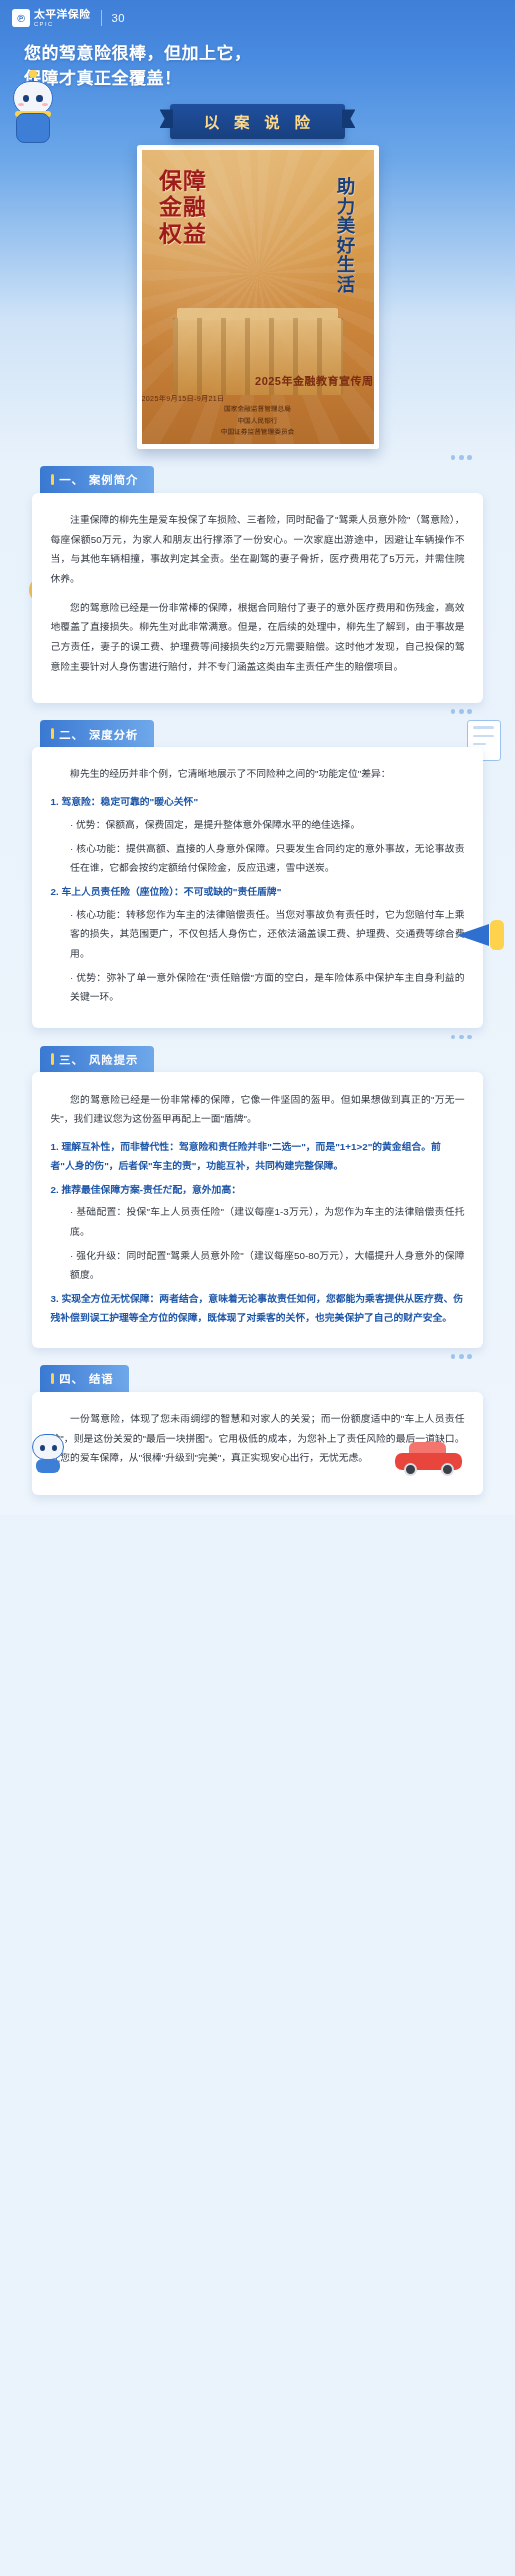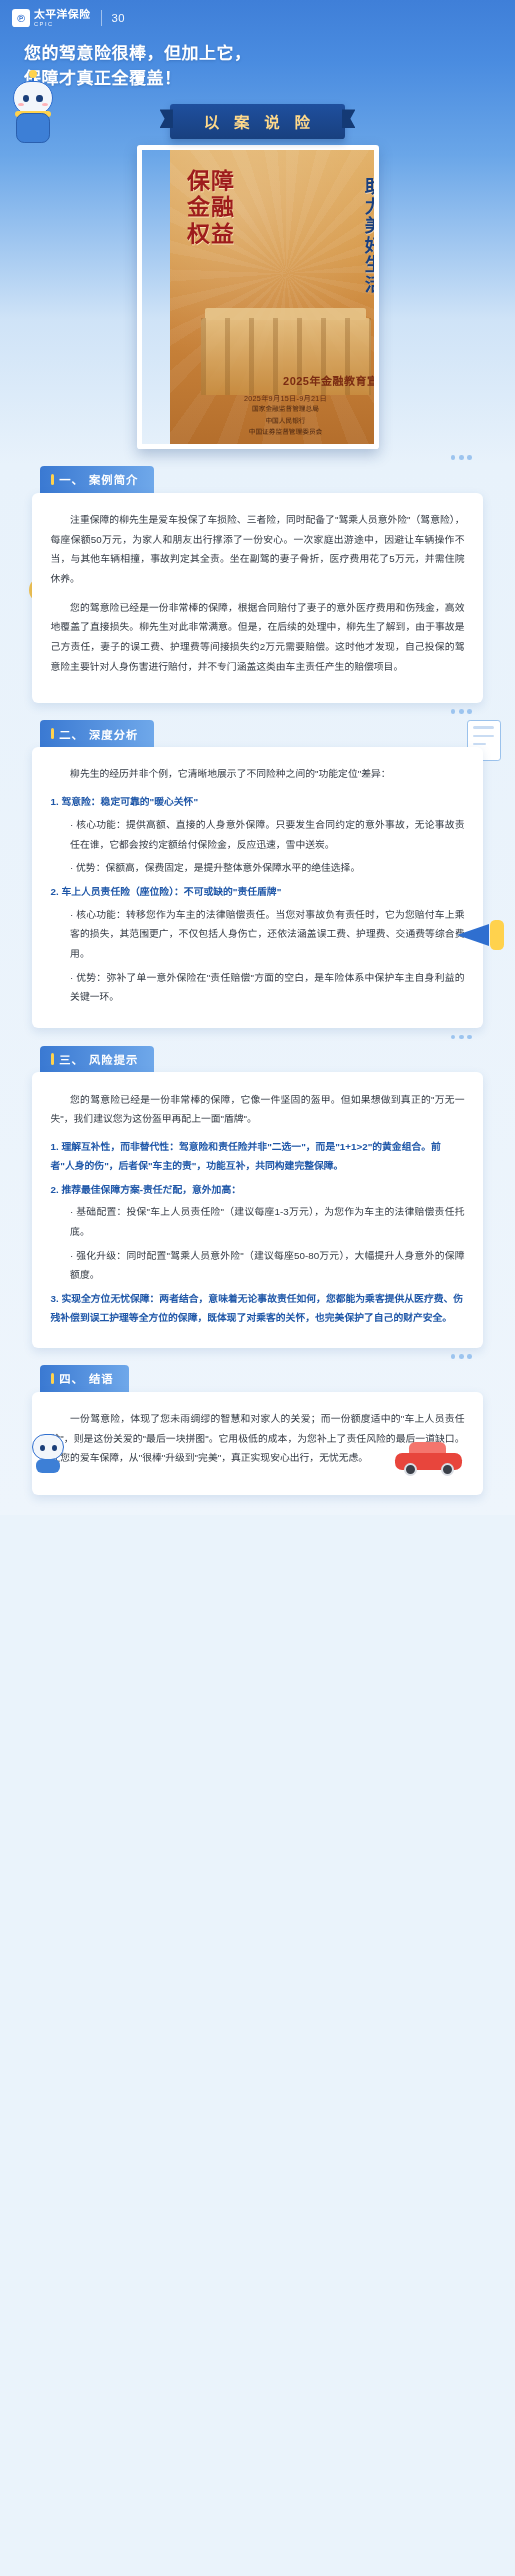--- a/index.html
+++ b/index.html
@@ -146,21 +146,20 @@
     overflow: hidden;
   }
   .poster {
     position: relative;
     width: 232px;
     height: 294px;
     background:
       radial-gradient(circle at 30% 20%, rgba(255,255,255,.20), transparent 55%),
       linear-gradient(180deg, #e2b168 0%, #d79a4b 34%, #c9833a 62%, #b46e2c 100%);
     overflow: hidden;
-    margin-left: 28px;
   }
   .poster .rays {
     position: absolute; inset: 0;
     background:
       repeating-conic-gradient(from 0deg at 50% 42%,
         rgba(255,255,255,.10) 0deg 6deg, rgba(255,255,255,0) 6deg 14deg);
     opacity: .55;
   }
   .poster .gate {
     position: absolute;
@@ -210,21 +209,20 @@
     left: 0; right: 0; bottom: 56px;
     text-align: right;
     color: #7a2b12;
     font-size: 11px;
     font-weight: bold;
     letter-spacing: 0.5px;
   }
   .poster .poster-date {
     position: absolute;
     left: 0; right: 0; bottom: 41px;
-    text-align: center;
     color: #5f2d14;
     font-size: 7.2px;
     letter-spacing: 0.3px;
   }
   .poster .poster-orgs {
     position: absolute;
     left: 0; right: 0; bottom: 6.2px;
     text-align: center;
     color: #4a2510;
     font-size: 6.7px;
@@ -473,22 +471,22 @@
     </div>
     <div class="sec-dots">
         <i></i>
         <i></i>
         <i></i>
       </div>
     <div class="card sec-body-wrap">
       <p class="body">柳先生的经历并非个例，它清晰地展示了不同险种之间的"功能定位"差异：</p>
 
       <div class="sub-h">1. 驾意险：稳定可靠的"暖心关怀"</div>
+      <p class="bullet">· 优势：保额高，保费固定，是提升整体意外保障水平的绝佳选择。</p>
       <p class="bullet">· 核心功能：提供高额、直接的人身意外保障。只要发生合同约定的意外事故，无论事故责任在谁，它都会按约定额给付保险金，反应迅速，雪中送炭。</p>
-      <p class="bullet">· 优势：保额高，保费固定，是提升整体意外保障水平的绝佳选择。</p>
 
       <div class="sub-h">2. 车上人员责任险（座位险）：不可或缺的"责任盾牌"</div>
       <p class="bullet">· 核心功能：转移您作为车主的法律赔偿责任。当您对事故负有责任时，它为您赔付车上乘客的损失，其范围更广，不仅包括人身伤亡，还依法涵盖误工费、护理费、交通费等综合费用。</p>
       <p class="bullet">· 优势：弥补了单一意外保险在"责任赔偿"方面的空白，是车险体系中保护车主自身利益的关键一环。</p>
 
       <div class="megaphone">
         <div class="cone"></div>
         <div class="hand"></div>
       </div>
     </div>

